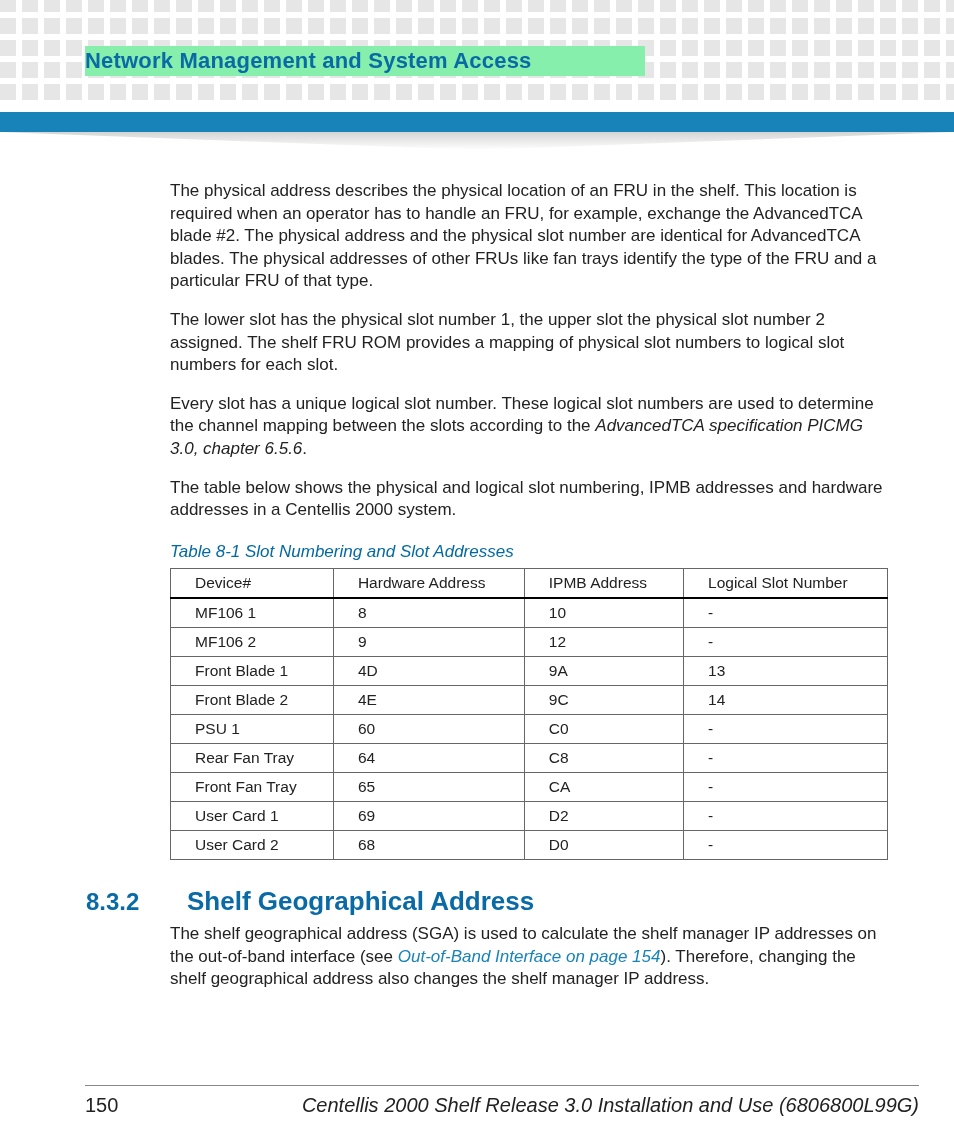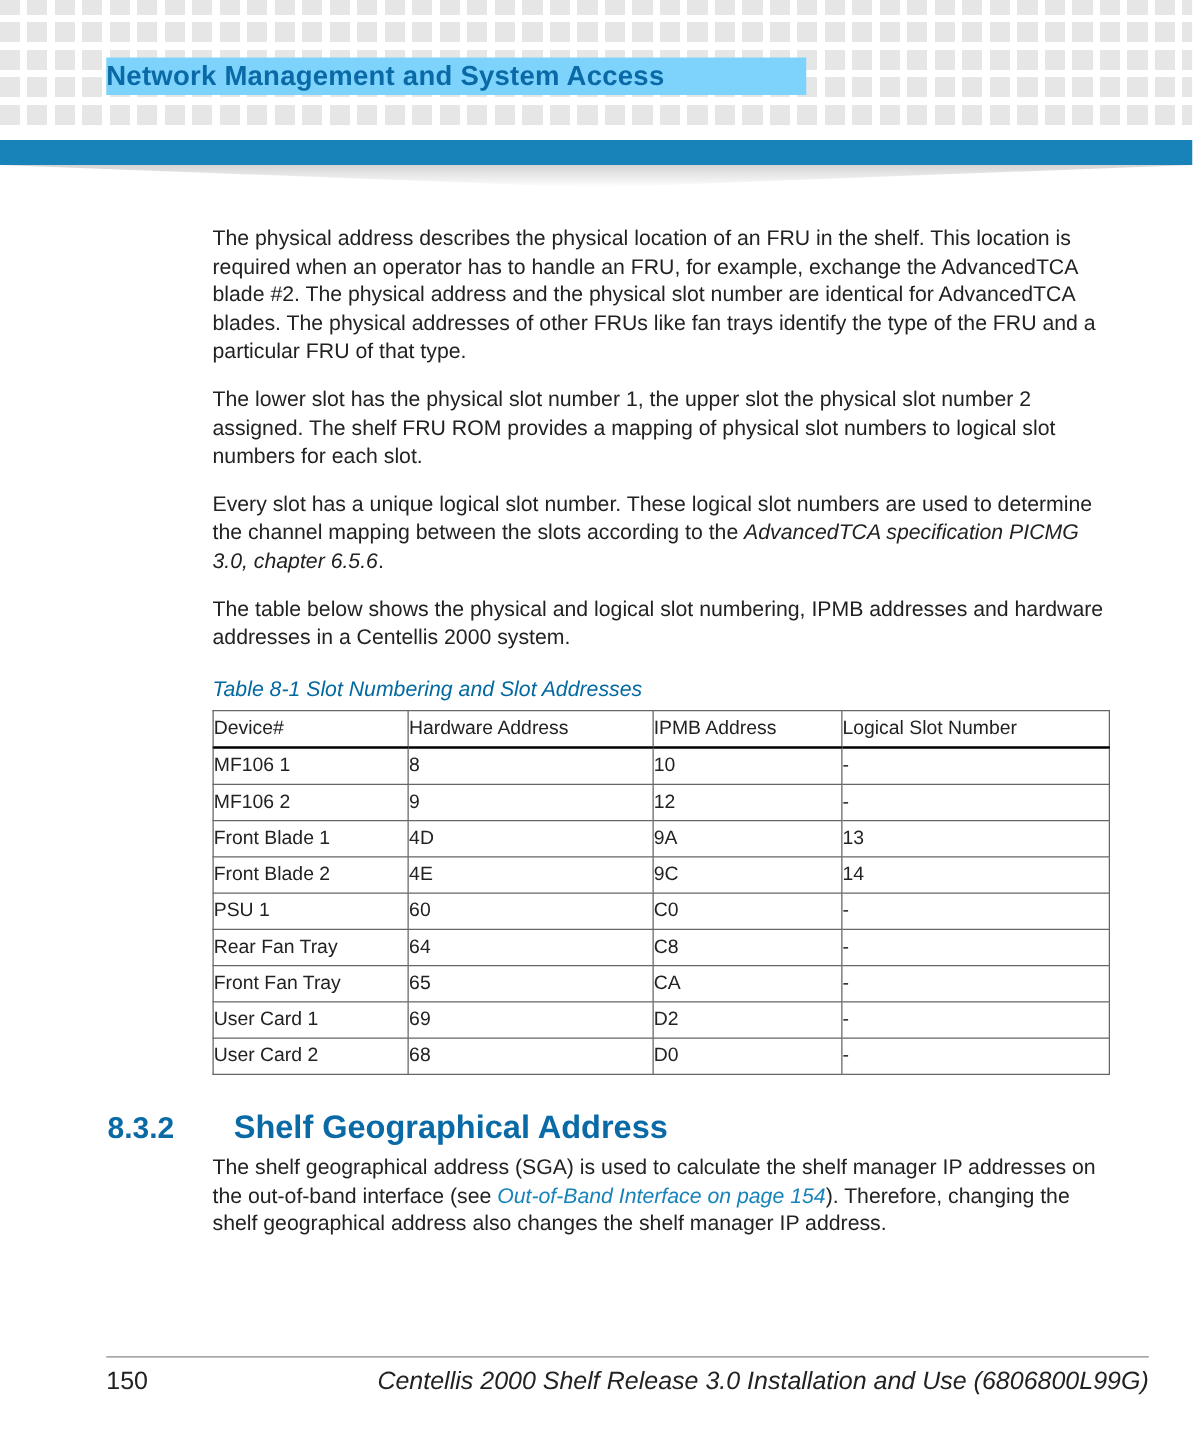--- a/index.html
+++ b/index.html
@@ -38,21 +38,21 @@
     mask:
       repeating-linear-gradient(0deg, #000 0 16px, transparent 16px 22px);
     opacity: 0.7;
   }
   .header-title-wrap {
     position: absolute;
     top: 46px;
     left: 85px;
     width: 560px;
     height: 30px;
-    background: #7dd3fc;
+    background: #86efac;
     display: flex;
     align-items: center;
   }
   .header-title {
     color: #0a6aa6;
     font-weight: 700;
     font-size: 22px;
     letter-spacing: 0.2px;
   }
   .blue-bar {
@@ -92,21 +92,21 @@
     font-size: 17px;
     margin: 20px 0 6px 0;
   }
   table.slot {
     width: 100%;
     border-collapse: collapse;
     font-size: 15.5px;
   }
   table.slot th, table.slot td {
     border: 1px solid #666;
-    padding: 5px 0;
+    padding: 5px 24px;
     text-align: left;
     font-weight: 400;
   }
   table.slot thead th {
     border-bottom: 2.5px solid #000;
     font-weight: 400;
   }
   .section-row {
     display: flex;
     align-items: baseline;

